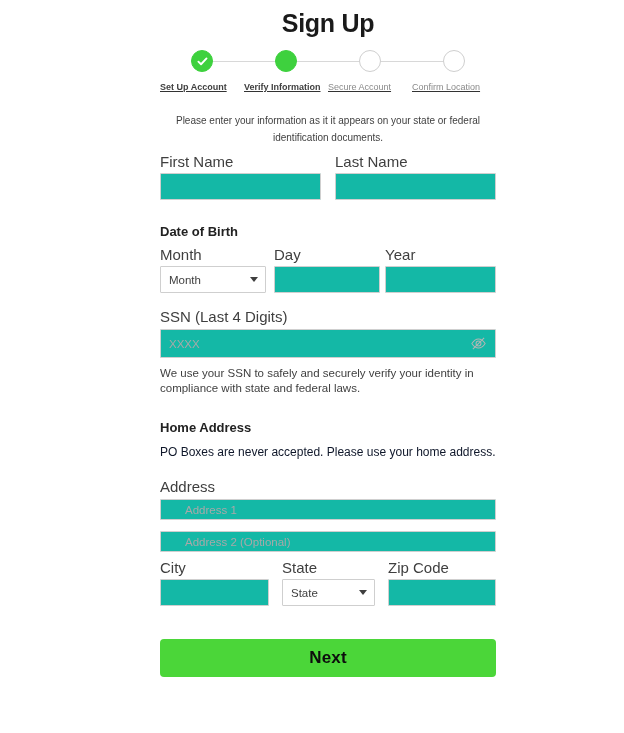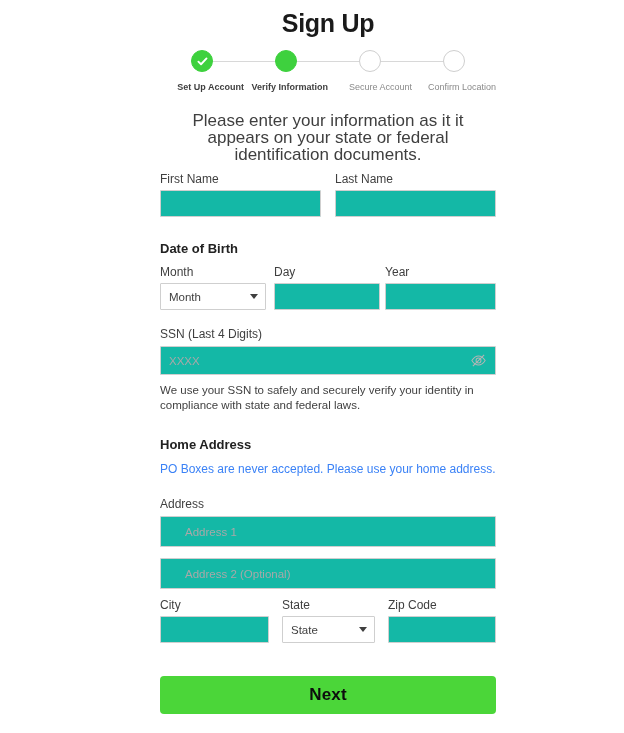--- a/index.html
+++ b/index.html
@@ -57,21 +57,22 @@
   }
   .steps {
     position: relative;
     display: flex;
     justify-content: space-between;
     align-items: flex-start;
   }
   .step {
     position: relative;
     width: 84px;
-    text-align: right;
+    text-align: left;
+    text-decoration: underline;
   }
   .step-dot {
     width: 22px;
     height: 22px;
     border-radius: 50%;
     margin: 0 auto;
     box-sizing: border-box;
     background: #ffffff;
     border: 1.5px solid #cfcfcf;
     display: flex;
@@ -99,50 +100,50 @@
   }
   .step.done .step-label,
   .step.active .step-label {
     color: #3f3f3f;
     font-weight: bold;
   }
 
   
   .intro {
     margin-top: 12px;
-    font-size: 17px;
+    font-size: 10px;
     line-height: 17px;
     text-align: center;
     color: #3f3f3f;
     padding: 0 6px;
   }
 
   
   .section-title {
     font-size: 13px;
     font-weight: bold;
     color: #222222;
     margin-top: 24px;
     margin-bottom: 0;
   }
   .section-note {
     font-size: 12px;
     line-height: 16px;
-    color: #3b82f6;
+    color: #0f172a;
     margin-top: 9px;
   }
   .helper {
     font-size: 11.5px;
     line-height: 15px;
     color: #3f3f3f;
     margin-top: 8px;
   }
 
   .field-label {
-    font-size: 12px;
+    font-size: 15px;
     color: #3f3f3f;
     margin-bottom: 4px;
     line-height: 14px;
   }
 
   .row {
     display: flex;
   }
 
   .ctrl {
@@ -212,21 +213,21 @@
     background: none;
     border: none;
     padding: 0;
     cursor: pointer;
     line-height: 0;
   }
 
   
   .addr-block { margin-top: 20px; }
   .addr-1 { margin-top: 5px; }
-  .addr-1 .ctrl, .addr-2 .ctrl { height: 31px; padding-left: 24px; }
+  .addr-1 .ctrl, .addr-2 .ctrl { height: 21px; padding-left: 24px; }
   .addr-2 { margin-top: 11px; }
 
   .csz { margin-top: 9px; }
   .csz .c-city  { width: 109px; }
   .csz .c-state { width: 93px; margin-left: 13px; }
   .csz .c-zip   { width: 108px; margin-left: 13px; }
 
   
   .next-btn {
     display: block;

